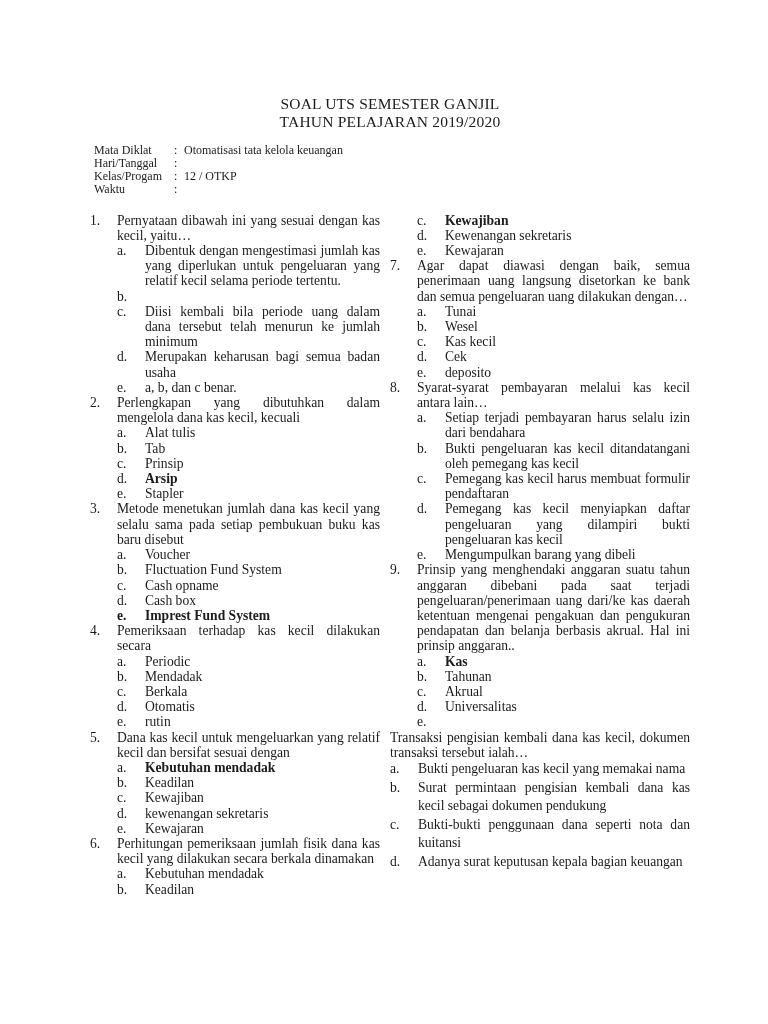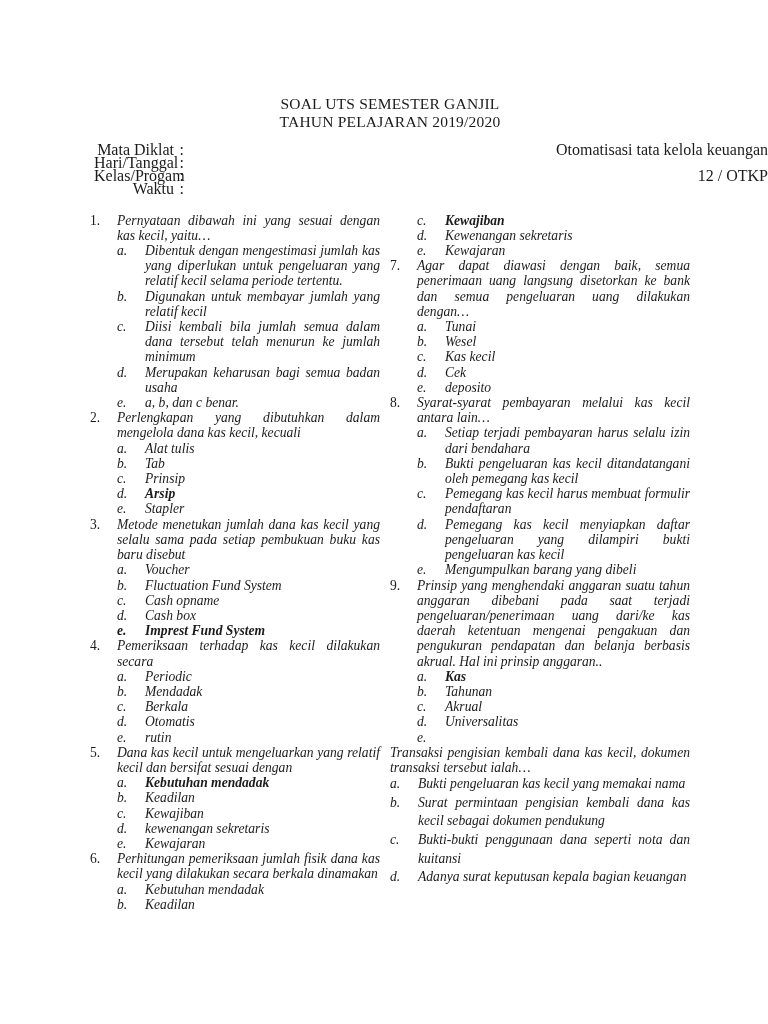--- a/index.html
+++ b/index.html
@@ -22,43 +22,42 @@
     width: 600px;
     margin-left: 90px;
     text-align: center;
     font-size: 15.5px;
     line-height: 17.5px;
     letter-spacing: 0.2px;
     font-family: Liberation Serif, serif;
   }
   .meta-block {
     margin: 14px 0 0 94px;
-    font-size: 16px;
+    font-size: 12px;
     line-height: 12.9px;
-    text-align: right;
   }
   .meta-row { display: flex; }
   .meta-label { width: 80px; flex: 0 0 80px; }
   .meta-sep { flex: 0 0 10px; }
   .meta-value { flex: 1; }
 
   .columns {
     display: flex;
     margin: 17px 0 0 90px;
     width: 600px;
     font-size: 13.6px;
     line-height: 15.2px;
   }
   .col-left  { width: 290px; flex: 0 0 290px; }
   .col-gap   { width: 10px;  flex: 0 0 10px; }
   .col-right { width: 300px; flex: 0 0 300px; }
 
   .question { display: flex; }
   .qnum  { flex: 0 0 27px; }
-  .qbody { flex: 1; min-width: 0; font-style: italic; }
+  .qbody { flex: 1; min-width: 0; }
   .qtext { text-align: justify; }
   .option { display: flex; }
   .oletter { flex: 0 0 28px; }
   .otext { flex: 1; min-width: 0; text-align: justify; }
   .bold { font-weight: bold; }
   .options.spaced { line-height: 18.6px; }
 </style>
 </head>
 <body style="background: rgb(255, 255, 255); color: rgb(27, 27, 27);">
 
@@ -98,25 +97,24 @@
           <span class="qnum">1.</span>
           <div class="qbody">
             <div class="qtext">Pernyataan dibawah ini yang sesuai dengan kas kecil, yaitu…</div>
             <div class="options">
               <div class="option">
                 <span class="oletter">a.</span>
                 <div class="otext">Dibentuk dengan mengestimasi jumlah kas yang diperlukan untuk pengeluaran yang relatif kecil selama periode tertentu.</div>
               </div>
               <div class="option">
                 <span class="oletter">b.</span>
-                <div class="otext">Digunakan untuk membayar jumlah yang relatif kecil</div>
-              </div>
-              <div class="option">
-                <span class="oletter">c.</span>
-                <div class="otext">Diisi kembali bila jumlah semua dalam dana tersebut telah menurun ke jumlah minimum</div>
+              </div>
+              <div class="option">
+                <span class="oletter">c.</span>
+                <div class="otext">Diisi kembali bila periode uang dalam dana tersebut telah menurun ke jumlah minimum</div>
               </div>
               <div class="option">
                 <span class="oletter">d.</span>
                 <div class="otext">Merupakan keharusan bagi semua badan usaha</div>
               </div>
               <div class="option">
                 <span class="oletter">e.</span>
                 <div class="otext">a, b, dan c benar.</div>
               </div>
             </div>

